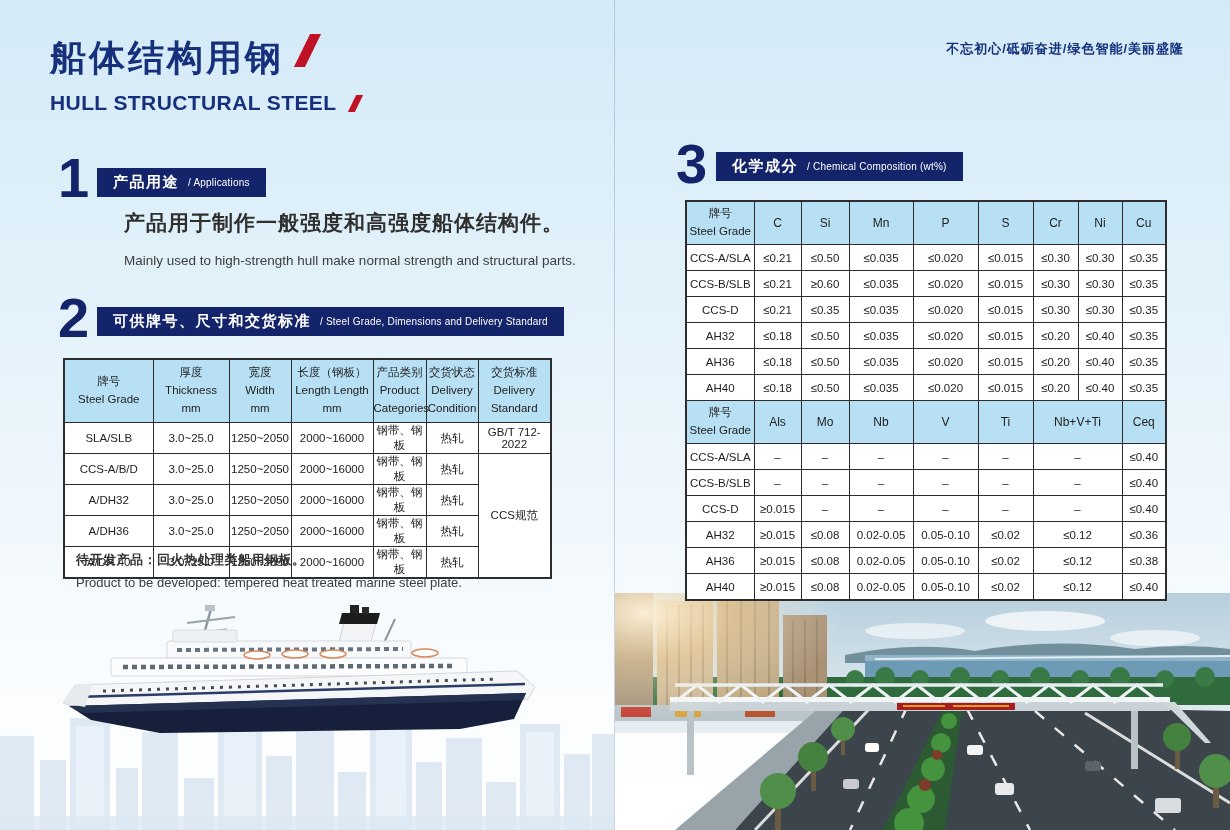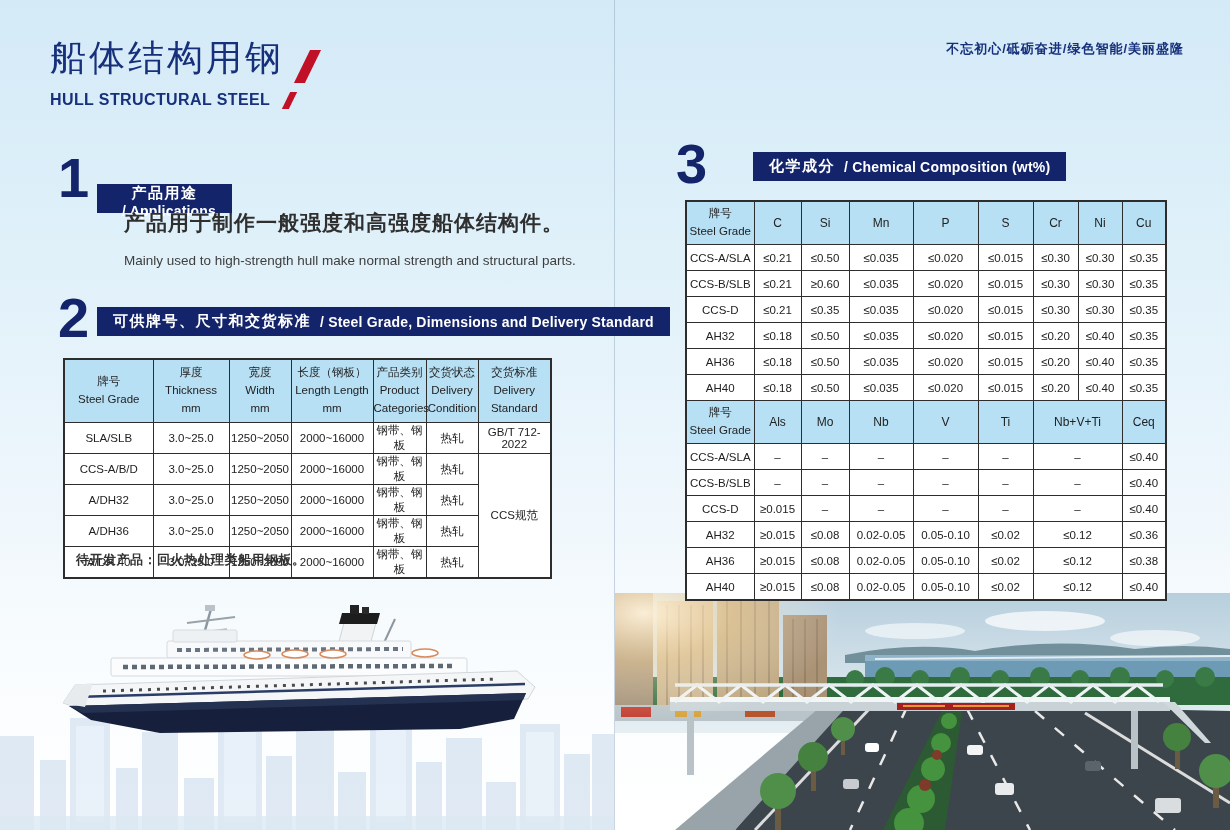--- a/index.html
+++ b/index.html
@@ -5,31 +5,31 @@
   html,body{margin:0;padding:0;}
   .canvas{
     position:relative;width:1230px;height:830px;overflow:hidden;
     font-family:"Liberation Sans",sans-serif;
     background:linear-gradient(180deg,#d4eaf7 0%,#dceff9 22%,#e9f4fb 50%,#f9fcfe 80%,#ffffff 100%);
   }
   .divider{position:absolute;left:614px;top:0;width:1px;height:830px;background:rgba(140,165,190,.45);z-index:1;}
 
   
   .title-block{position:absolute;left:50px;top:34px;z-index:3;}
-  .title-cn{display:flex;align-items:flex-end;font-size:36px;font-weight:normal;color:#17307c;letter-spacing:3px;}
+  .title-cn{display:flex;align-items:flex-start;font-size:36px;font-weight:bold;color:#17307c;letter-spacing:3px;}
   .slash-big{display:inline-block;width:11px;height:33px;background:#c11127;transform:skewX(-26deg);margin-left:18px;}
-  .title-en{display:flex;align-items:center;font-size:16px;font-weight:bold;color:#17307c;letter-spacing:.4px;margin-top:8px;}
+  .title-en{display:flex;align-items:center;font-size:21px;font-weight:bold;color:#17307c;letter-spacing:.4px;margin-top:8px;}
   .slash-small{display:inline-block;width:7px;height:17px;background:#c11127;transform:skewX(-26deg);margin-left:16px;}
   .slogan{position:absolute;top:40px;right:46px;font-size:13px;font-weight:bold;color:#17307c;letter-spacing:1px;z-index:3;}
 
   
   .sec-num{position:absolute;font-size:56px;font-weight:bold;color:#14246b;line-height:1;z-index:3;}
   .sec-bar{position:absolute;height:29px;background:#13246a;color:#fff;display:flex;align-items:center;padding:0 16px;white-space:nowrap;z-index:3;}
   .sec-bar .cn{font-size:15px;font-weight:bold;letter-spacing:1.5px;}
-  .sec-bar .en{font-size:14px;font-weight:bold;margin-left:9px;letter-spacing:.2px;}
+  .sec-bar .en{font-size:10px;font-weight:normal;margin-left:9px;letter-spacing:.2px;}
 
   .para{position:absolute;left:124px;top:209px;z-index:3;}
   .para .cn{font-size:21px;color:#2f2f2f;font-weight:bold;letter-spacing:1px;}
   .para .en{font-size:13.5px;color:#3d3d3d;margin-top:16px;}
 
   
   table{border-collapse:collapse;table-layout:fixed;background:#fff;}
   .dtable{position:absolute;z-index:3;border:2px solid #2d2d2d;}
   .dtable th,.dtable td{border:1px solid #2d2d2d;text-align:center;vertical-align:middle;padding:0;color:#222;}
   .dtable th{background:#b7e0f5;font-weight:normal;}
@@ -60,21 +60,21 @@
     </div>
     <div class="title-en">
       <span>HULL STRUCTURAL STEEL</span>
       <span class="slash-small"></span>
     </div>
   </div>
 
   <div class="slogan">不忘初心/砥砺奋进/绿色智能/美丽盛隆</div>
 
   <div class="sec-num" style="left:58px;top:150px;">1</div>
-  <div class="sec-bar" style="left:97px;top:184px;flex-direction:column;">
+  <div class="sec-bar" style="left:97px;top:168px;">
     <span class="cn">产品用途</span>
     <span class="en">/ Applications</span>
   </div>
   <div class="para">
     <div class="cn">产品用于制作一般强度和高强度船体结构件。</div>
     <div class="en">Mainly used to high-strength hull make normal strength and structural parts.</div>
   </div>
 
   <div class="sec-num" style="left:58px;top:290px;">2</div>
   <div class="sec-bar" style="left:97px;top:307px;">
@@ -169,20 +169,21 @@
       <td>1250~2050</td>
       <td>2000~16000</td>
       <td>钢带、钢板</td>
       <td>热轧</td>
     </tr>
   </tbody>
     </table>
 
   <div class="note">
     <div class="cn">待开发产品：回火热处理类船用钢板。</div>
+    <div class="en">Product to be developed: tempered heat treated marine steel plate.</div>
   </div>
 
   <svg class="skyline" viewBox="0 0 614 132" preserveAspectRatio="none">
     <g fill="#d6e3f0" opacity="0.75">
       <rect x="0" y="38" width="34" height="94"></rect>
         <rect x="40" y="62" width="26" height="70"></rect>
       <rect x="70" y="20" width="40" height="112"></rect>
         <rect x="116" y="70" width="22" height="62"></rect>
       <rect x="142" y="34" width="36" height="98"></rect>
         <rect x="184" y="80" width="30" height="52"></rect>
@@ -237,21 +238,21 @@
     <line x1="30" y1="94" x2="480" y2="81" stroke="#2b3d66" stroke-width="2.5"></line>
     <line x1="58" y1="88" x2="452" y2="76" stroke="#4a4a4a" stroke-width="3" stroke-dasharray="3 6"></line>
 
     <polygon points="24,103 481,90 469,116 415,126 115,130 46,117" fill="#16203c"></polygon>
     <polygon points="24,103 481,90 478,97 38,110" fill="#253150"></polygon>
 
     <polygon points="18,100 30,82 48,80 40,104" fill="#e8ebee"></polygon>
   </svg>
 
   <div class="sec-num" style="left:676px;top:136px;">3</div>
-  <div class="sec-bar" style="left:716px;top:152px;margin-left:37px;">
+  <div class="sec-bar" style="left:716px;top:152px;">
     <span class="cn">化学成分</span>
     <span class="en">/ Chemical Composition (wt%)</span>
   </div>
 
   <table class="dtable ctable" style="left:685px;top:200px;width:480px;">
     <colgroup>
       <col style="width:68px">
         <col style="width:47px">
         <col style="width:48px">
         <col style="width:64px">

